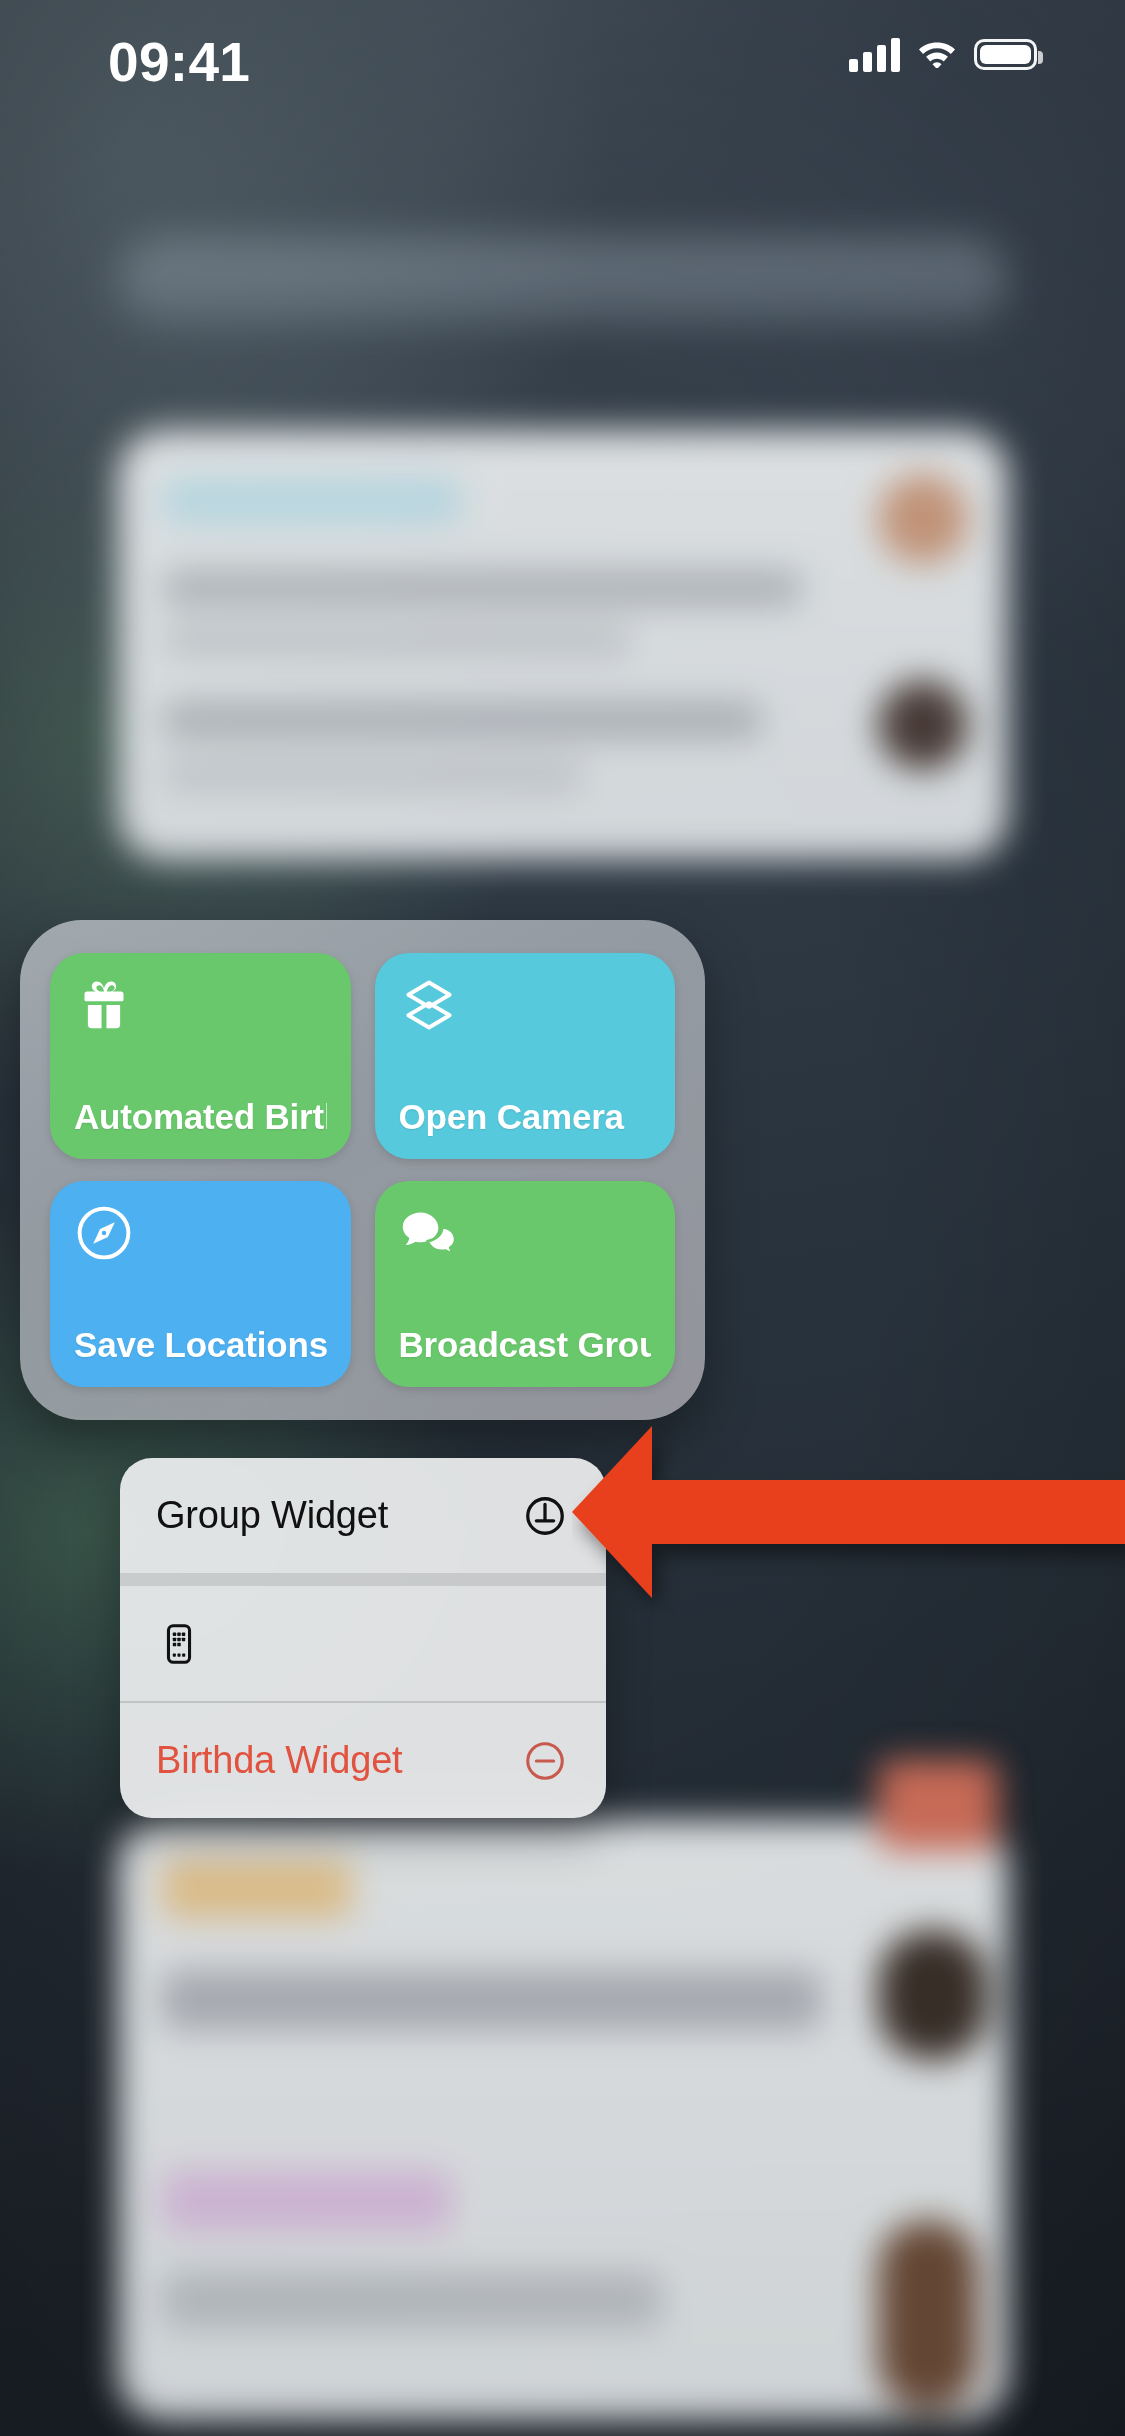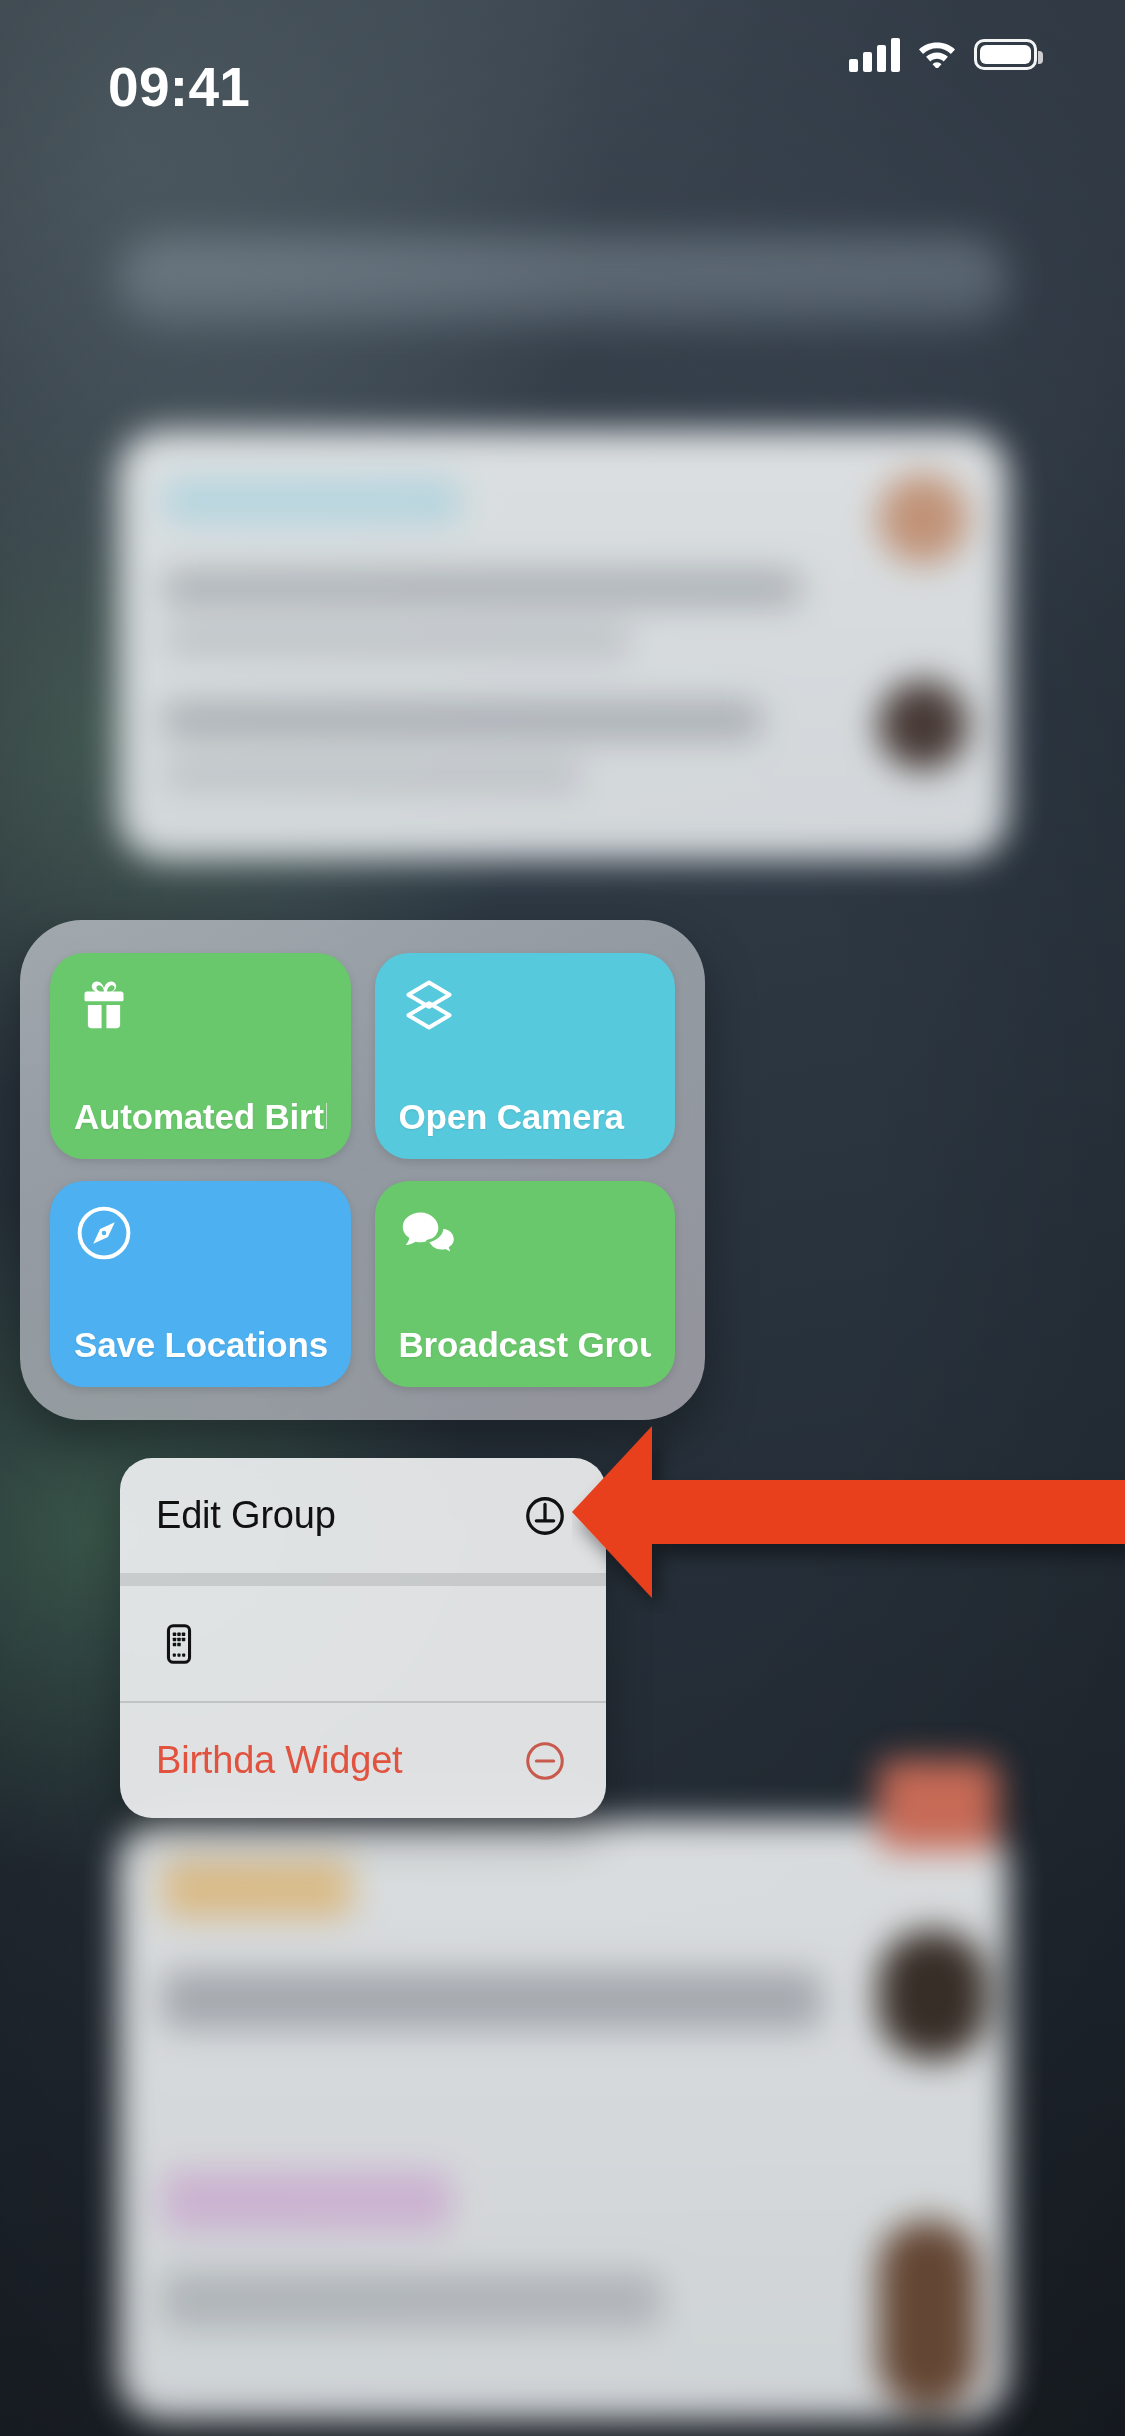--- a/index.html
+++ b/index.html
@@ -59,21 +59,20 @@
 
   
   .statusbar {
     position:absolute; left:0; top:0; width:1125px; height:132px;
     z-index:40;
   }
   .sb-time {
     position:absolute; left:108px; top:30px;
     font-size:55px; font-weight:600; color:#fff;
     letter-spacing:.3px;
-    margin-top:25px;
   }
   .sb-right {
     position:absolute; right:88px; top:36px;
     display:flex; align-items:center; gap:16px;
   }
   .sig { display:flex; align-items:flex-end; gap:5px; height:36px; }
   .sig i { display:block; width:9px; background:#fff; border-radius:2px; }
   .sig i:nth-child(1){ height:13px; }
   .sig i:nth-child(2){ height:20px; }
   .sig i:nth-child(3){ height:27px; }
@@ -260,21 +259,21 @@
           <path d="M46 25.8c9 .9 14 6.6 14 12.6 0 3.7-2 7.1-5.2 9.3.4 2.1 1.5 4.2 3.1 5.9-3-.2-5.9-1.3-8.2-2.9-1.3.3-2.7.5-4.2.5-7.5 0-13.6-4.6-14.7-10.6 8.6-1.4 15.2-7.3 15.2-14.8z" fill="#fff" stroke="#6ac86c" stroke-width="3"></path>
         </svg>
       </div>
       <div class="tile-label">Broadcast Group</div>
     </div>
   </div>
 
   <div class="ctxmenu">
 
     <div class="ctx-item">
-      <span class="ctx-label">Edit Group</span>
+      <span class="ctx-label">Group Widget</span>
       <span class="ctx-icon">
         <svg viewBox="0 0 48 48">
           <circle cx="24" cy="24" r="18" fill="none" stroke="#111" stroke-width="3.4"></circle>
           <line x1="24" y1="12" x2="24" y2="28" stroke="#111" stroke-width="3.4" stroke-linecap="round"></line>
           <line x1="15" y1="29" x2="33" y2="29" stroke="#111" stroke-width="3.4" stroke-linecap="round"></line>
         </svg>
       </span>
     </div>
 
     <div class="ctx-sep-thick"></div>

